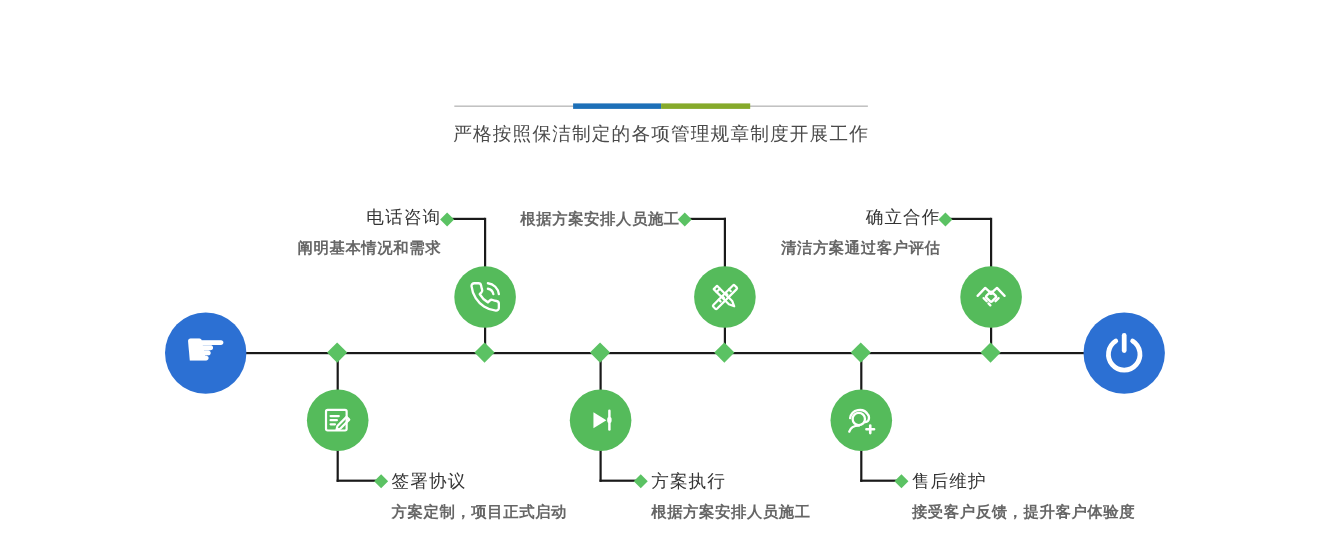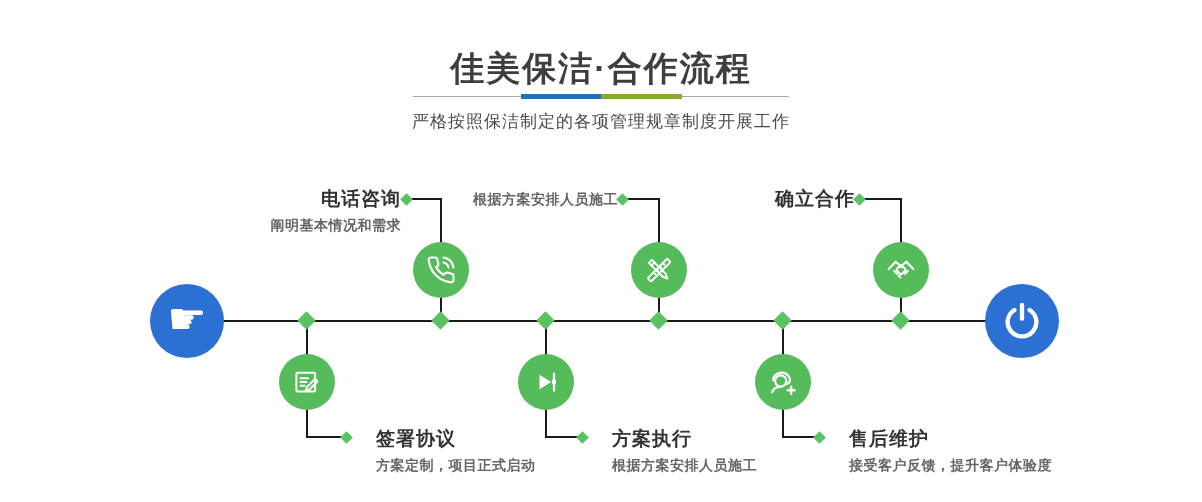--- a/index.html
+++ b/index.html
@@ -49,33 +49,32 @@
   .bc-left{left:150px;top:284px;} .bc-right{left:985px;top:284px;}
   .gcircle{
     position:absolute;width:56px;height:56px;border-radius:50%;background:var(--green);
     display:flex;align-items:center;justify-content:center;z-index:3;
   }
   .gc-t1{left:413px;top:242px;} .gc-t2{left:631px;top:242px;} .gc-t3{left:873px;top:242px;}
   .gc-b1{left:279px;top:354px;} .gc-b2{left:518px;top:354px;} .gc-b3{left:755px;top:354px;}
   .hand-glyph{color:#fff;font-size:44px;line-height:1;font-family:"DejaVu Sans",sans-serif;transform:translateY(-2px);}
   
   .label{position:absolute;z-index:4;white-space:nowrap;}
-  .label .t{font-size:19px;font-weight:bold;color:var(--stepc);line-height:26px;letter-spacing:1px;}
+  .label .t{font-size:16px;font-weight:normal;color:var(--stepc);line-height:26px;letter-spacing:1px;}
   .label .d{font-size:14px;color:var(--descc);margin-top:5px;letter-spacing:0.5px;font-weight:bold;}
   .label-top{text-align:right;top:186px;}
   .lt1{right:801px;} .lt2{right:584px;} .lt3{right:347px;}
-  .label-bot{text-align:left;top:426px;margin-left:20px;}
+  .label-bot{text-align:left;top:426px;}
   .lb1{left:356px;} .lb2{left:592px;} .lb3{left:829px;}
 </style>
 </head>
 <body>
 
 <div class="canvas">
 
-  <div class="page-title">佳美保洁·合作流程</div>
   <div class="divider">
     <div class="thin"></div>
     <div class="accent blue"></div>
     <div class="accent green"></div>
   </div>
   <div class="page-subtitle">严格按照保洁制定的各项管理规章制度开展工作</div>
 
   <div class="timeline"></div>
   <div class="vline vt1"></div>
   <div class="vline vt2"></div>
@@ -168,20 +167,21 @@
 
   <div class="label label-top lt1">
     <div class="t">电话咨询</div>
     <div class="d">阐明基本情况和需求</div>
   </div>
   <div class="label label-top lt2">
     <div class="d">根据方案安排人员施工</div>
   </div>
   <div class="label label-top lt3">
     <div class="t">确立合作</div>
+    <div class="d">清洁方案通过客户评估</div>
   </div>
 
   <div class="label label-bot lb1">
     <div class="t">签署协议</div>
     <div class="d">方案定制，项目正式启动</div>
   </div>
   <div class="label label-bot lb2">
     <div class="t">方案执行</div>
     <div class="d">根据方案安排人员施工</div>
   </div>

